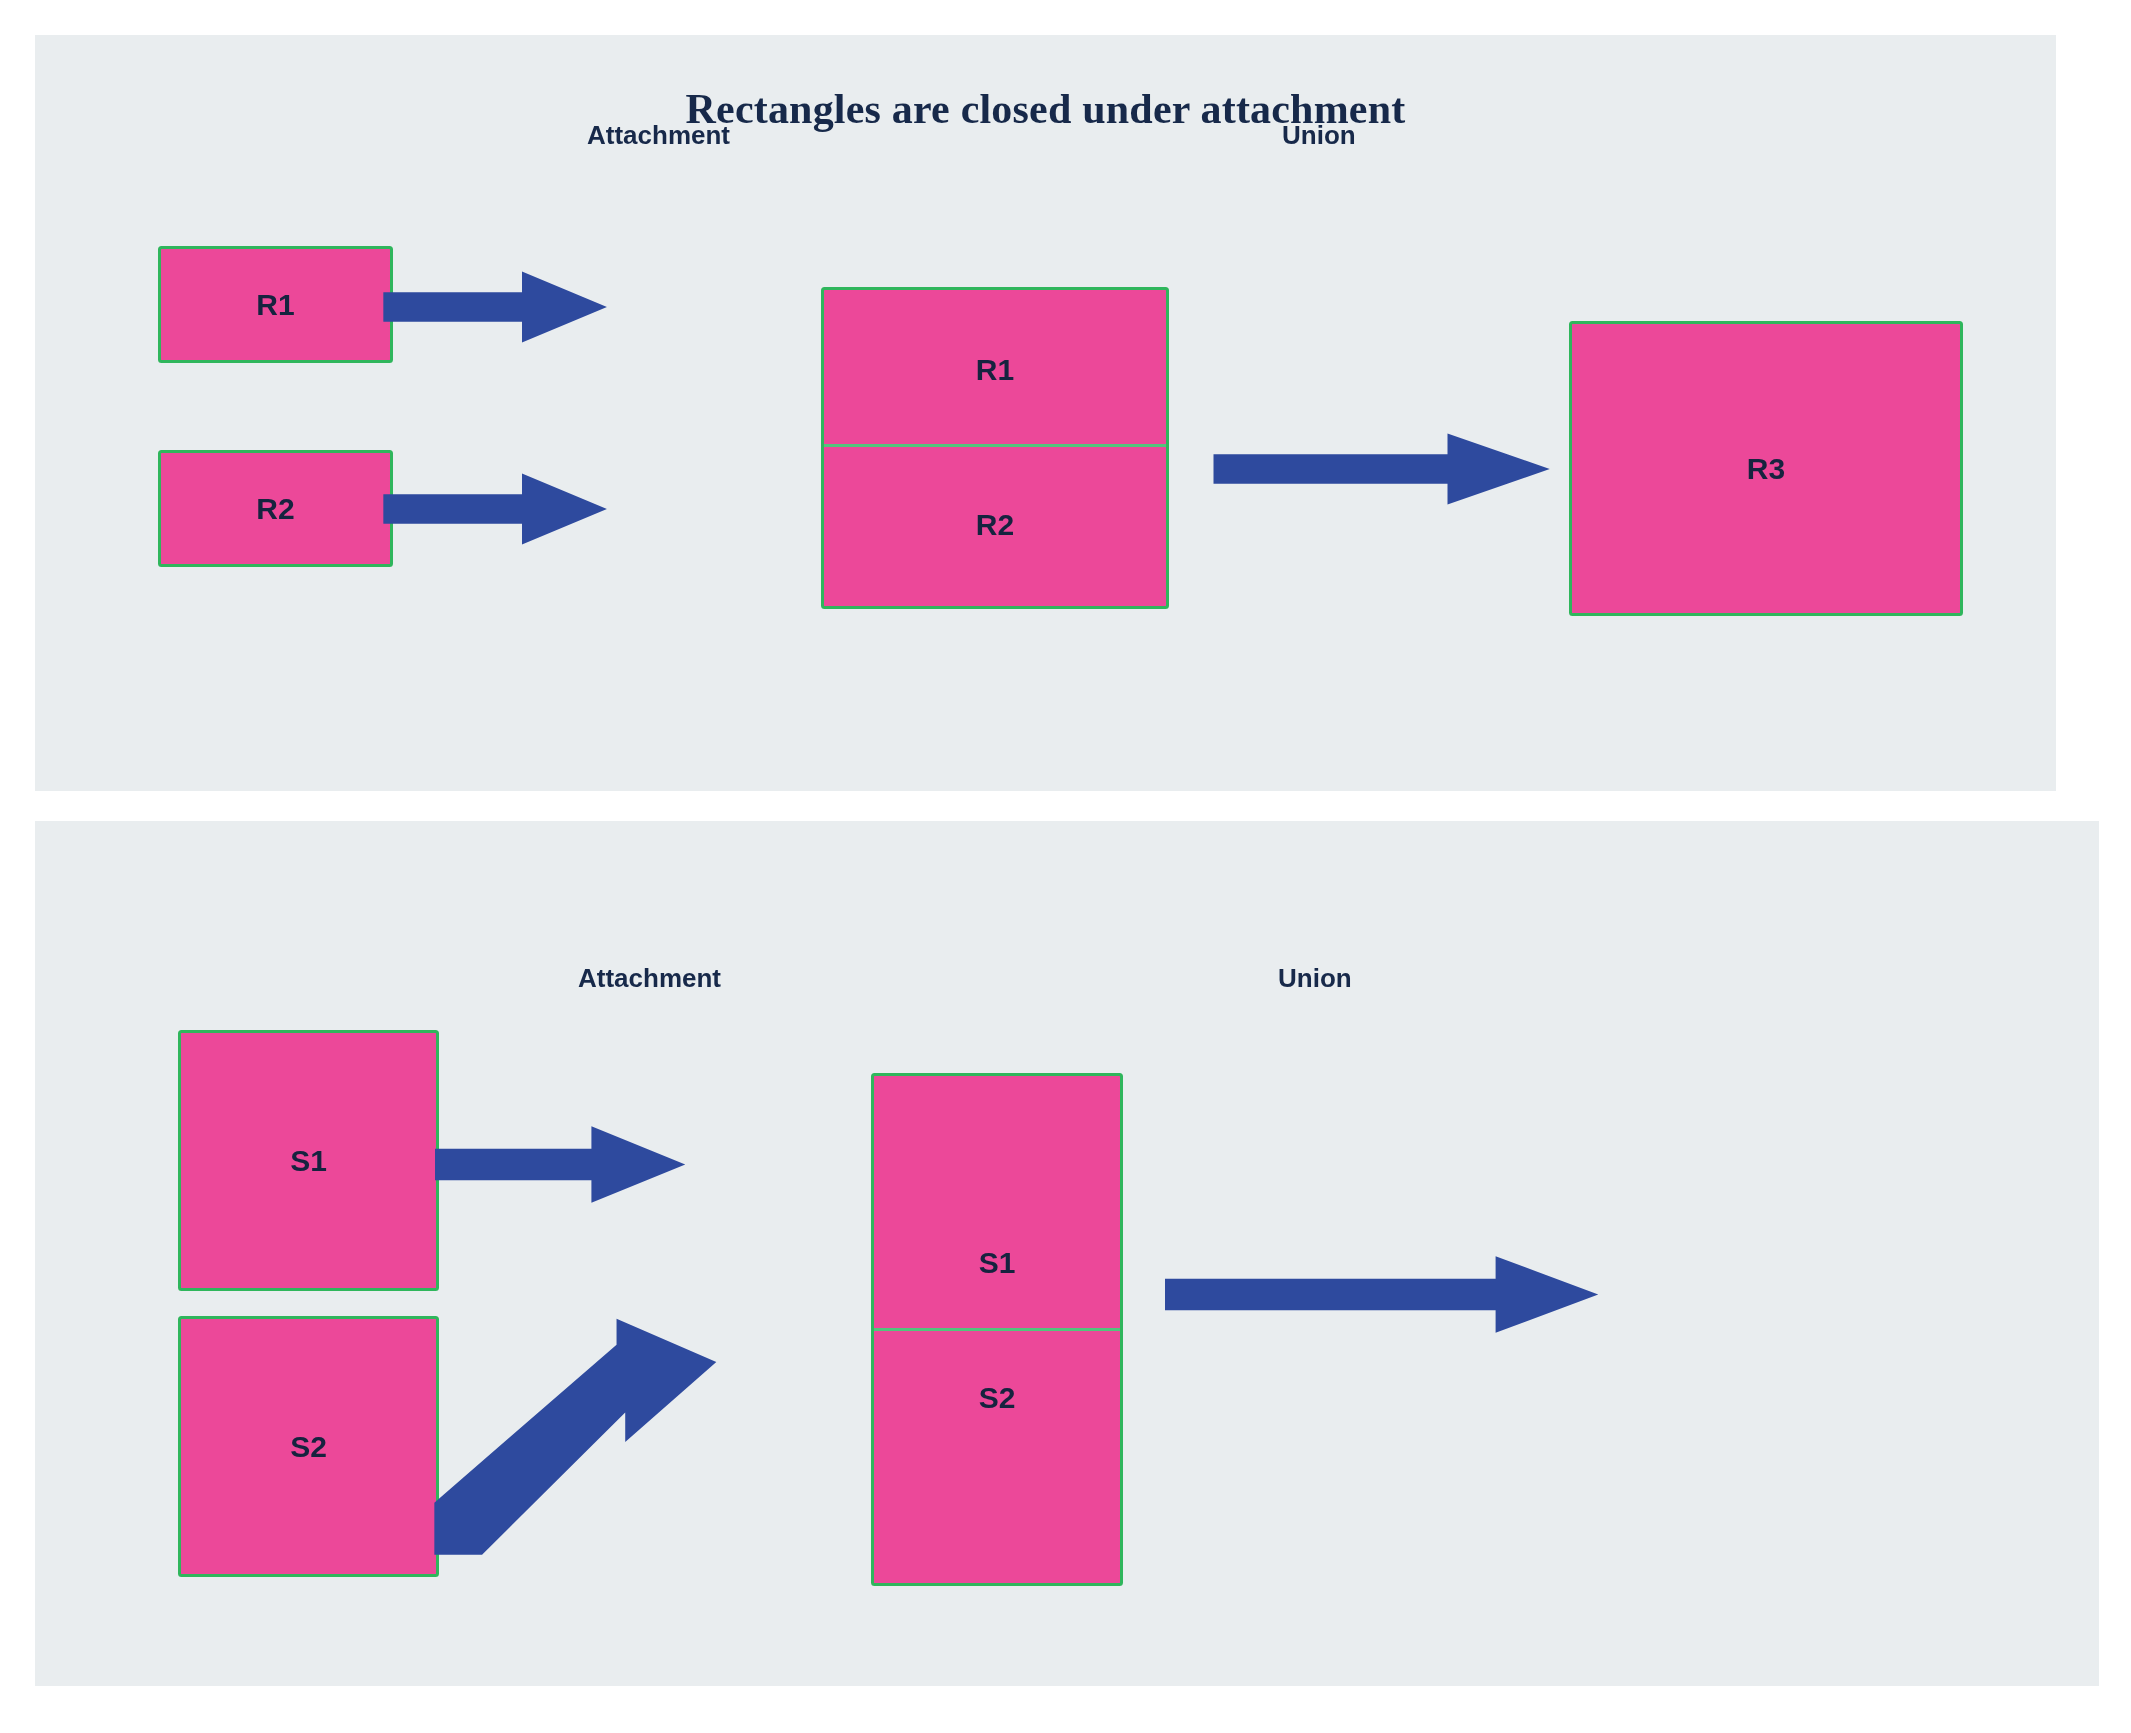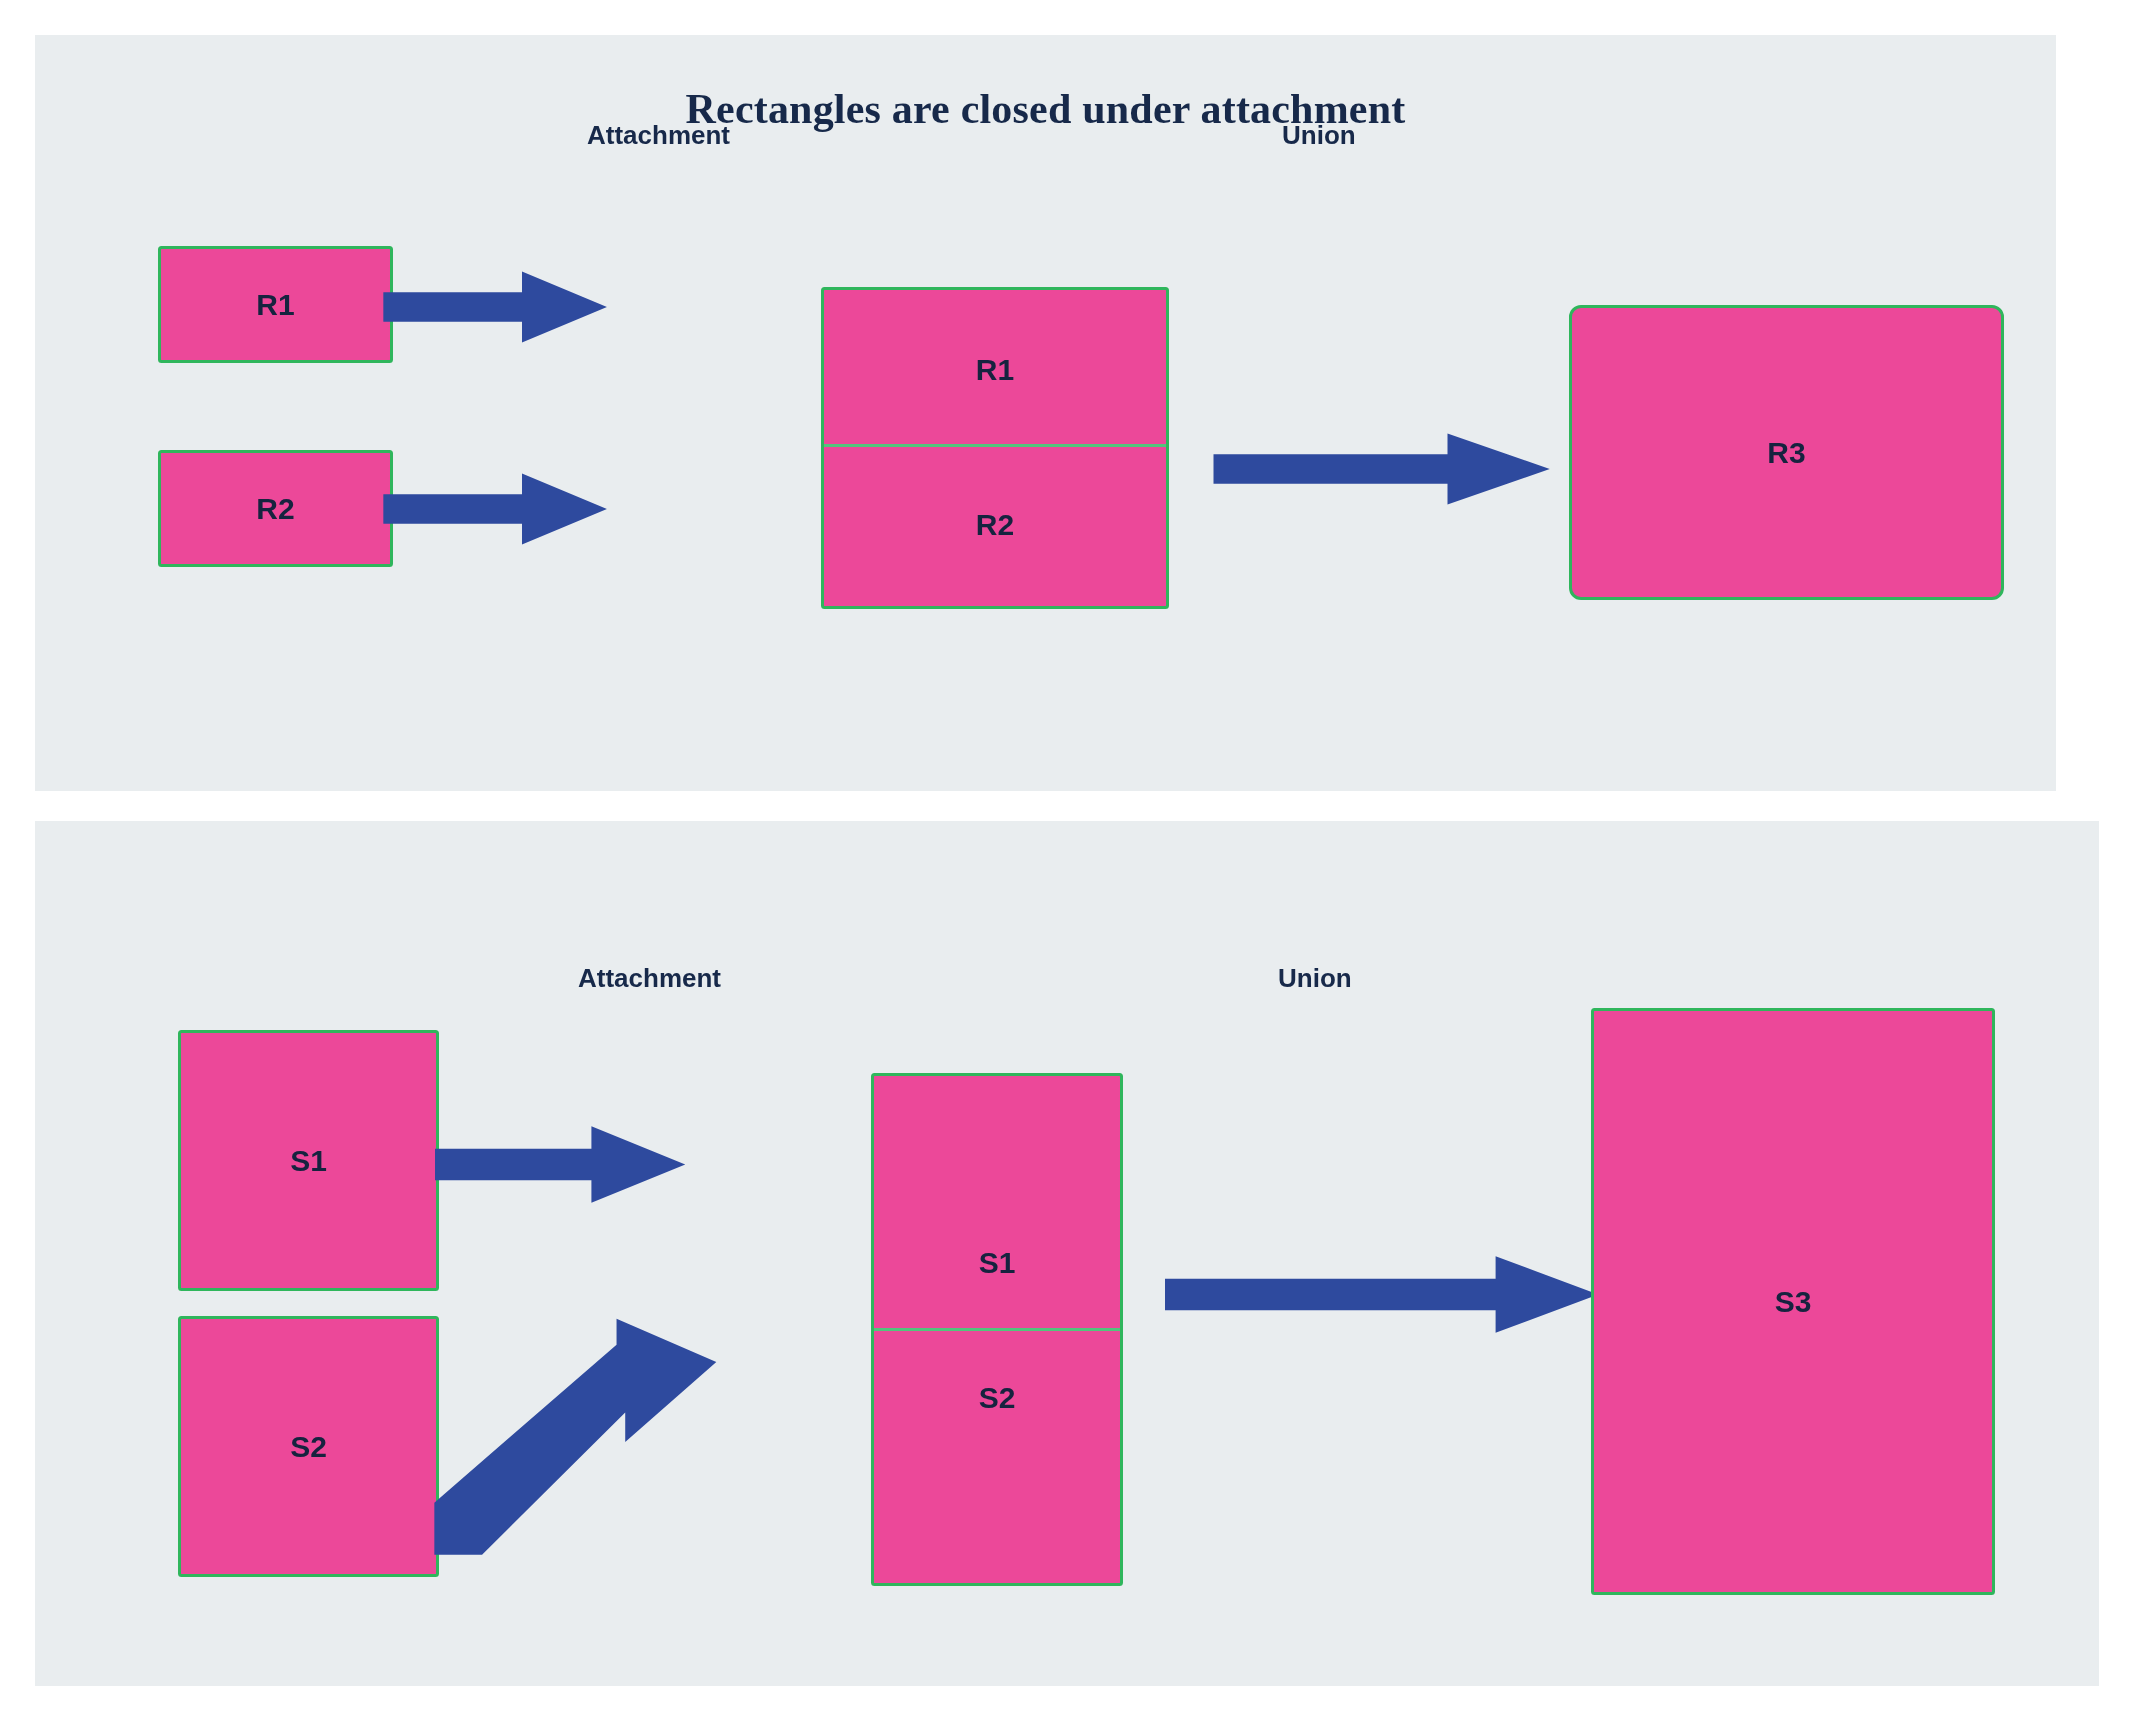--- a/index.html
+++ b/index.html
@@ -128,21 +128,21 @@
     <div class="gbox-label" style="left: 50%; top: 80px;">R1</div>
     <div class="gbox-label" style="left: 50%; top: 235px;">R2</div>
   </div>
 
   <div class="arrow" style="left: 1178px; top: 395px;">
     <svg width="339" height="78" viewBox="0 0 390 90">
       <polygon points="0,28 270,28 270,4 388,45 270,86 270,62 0,62" fill="#2e4a9e"></polygon>
     </svg>
   </div>
 
-  <div class="gbox" style="left: 1534px; top: 270px; width: 435px; height: 295px; border-radius: 12px;">
+  <div class="gbox" style="left: 1534px; top: 286px; width: 394px; height: 295px;">
     <div class="gbox-label" style="left: 50%; top: 50%;">R3</div>
   </div>
 
 </div>
 
 <div class="panel" id="panel-square">
 
 
   <div class="step-label" style="left: 543px; top: 142px;">Attachment</div>
 
@@ -173,18 +173,15 @@
     <div class="gbox-label" style="left: 50%; top: 187px;">S1</div>
     <div class="gbox-label" style="left: 50%; top: 322px;">S2</div>
   </div>
 
   <div class="arrow" style="left: 1130px; top: 430px;">
     <svg width="435" height="87" viewBox="0 0 500 100">
       <polygon points="0,32 380,32 380,6 498,50 380,94 380,68 0,68" fill="#2e4a9e"></polygon>
     </svg>
   </div>
 
-  <div class="gbox" style="left: 1556px; top: 187px; width: 404px; height: 587px;">
-    <div class="gbox-label" style="left: 50%; top: 50%;">S3</div>
-  </div>
 
 </div>
 
 
 </body></html>

